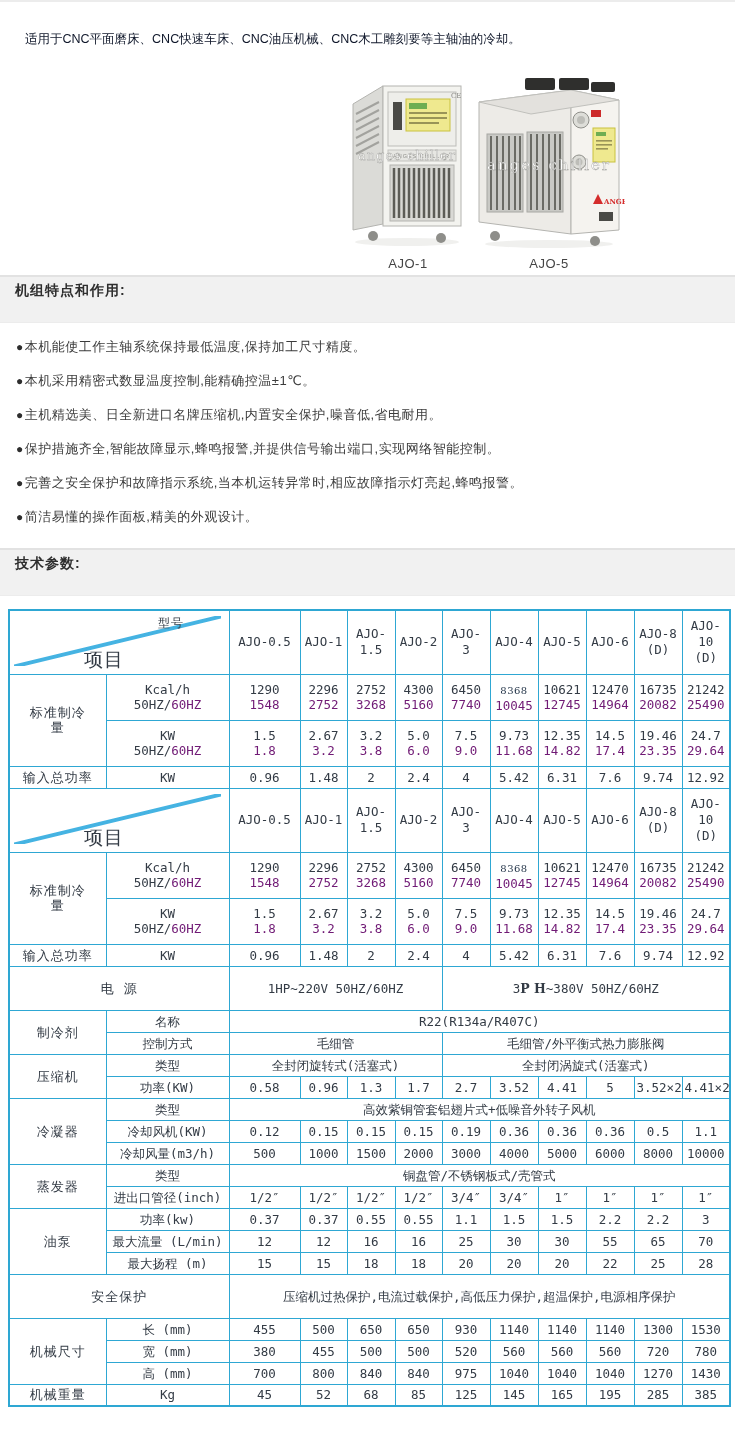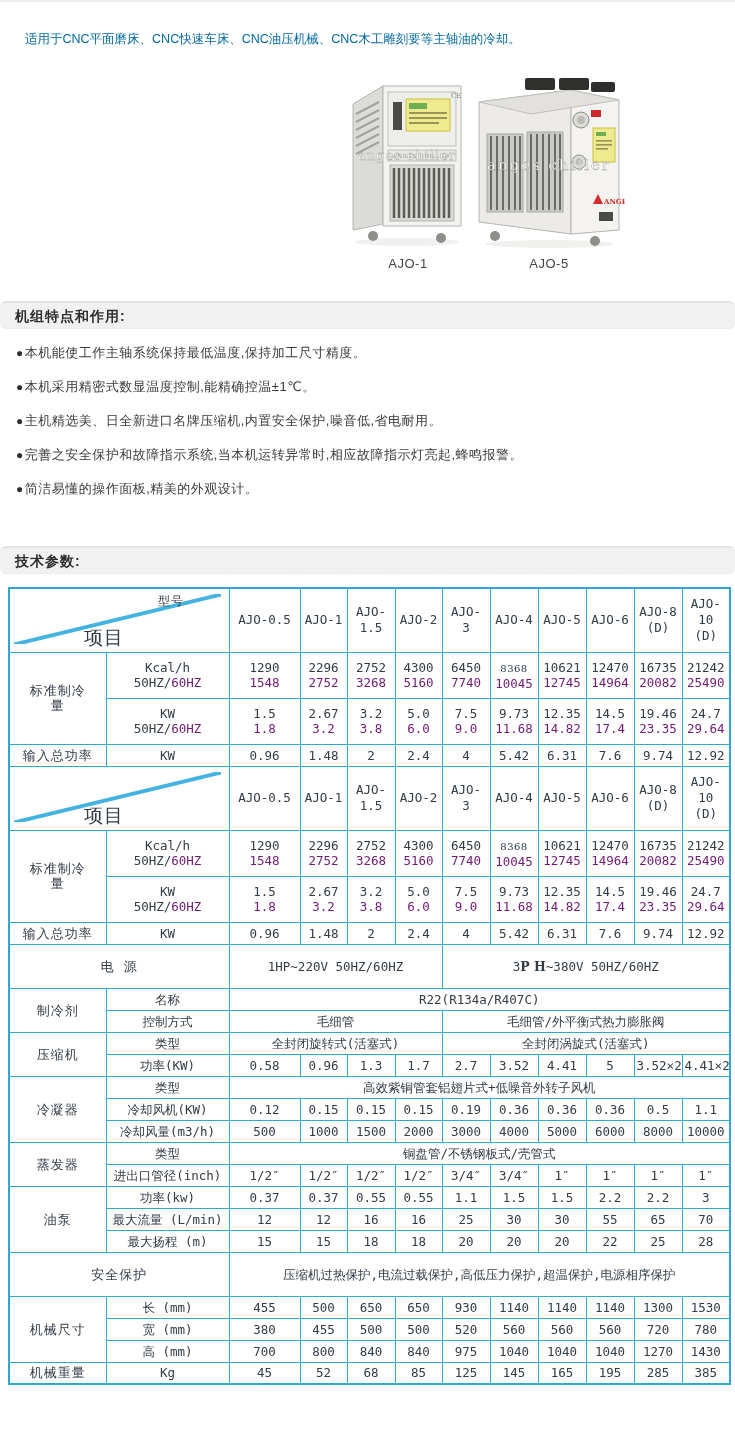--- a/index.html
+++ b/index.html
@@ -2,30 +2,30 @@
 <html><head>
 <meta charset="utf-8">
 <style>
   html,body{margin:0;padding:0;}
   body{
     width:735px;height:1451px;overflow:hidden;background:#ffffff;
     font-family:"Liberation Sans","DejaVu Sans",sans-serif;color:#333;
   }
   .top-strip{height:2px;background:#ececec;}
   
-  .intro{padding:16px 20px 0 25px;font-size:12.5px;color:#0369a1;line-height:17px;}
+  .intro{padding:16px 20px 0 25px;font-size:12.5px;color:#0f172a;line-height:17px;}
   
   .products{display:flex;justify-content:flex-end;padding:12px 110px 0 158px;}
   .figure{text-align:center;}
   .figure svg{display:block;}
   .caption{margin-top:6px;font-size:13px;color:#444;letter-spacing:0.5px;}
   
   .section-bar{
-    margin-top:30px;background:#f1f1f1;border-top:2px solid #e2e2e2;border-bottom:1px solid #ececec;
-    padding:5px 0 2px 15px;font-size:14px;font-weight:bold;color:#2e2e2e;letter-spacing:1px;border-radius:6px;
+    margin-top:4px;background:#f1f1f1;border-top:2px solid #e2e2e2;border-bottom:1px solid #ececec;
+    padding:5px 0 22px 15px;font-size:14px;font-weight:bold;color:#2e2e2e;letter-spacing:1px;
   }
   
   .features{padding:15px 18px 2px 16px;}
   .feature{font-size:13px;color:#3b3b3b;line-height:18px;margin-bottom:16px;letter-spacing:0.5px;}
   .feature .bullet{font-size:12px;margin-right:1px;color:#2e2e2e;}
   
   .spec-table{
     margin:13px 0 0 8px;border-collapse:collapse;table-layout:fixed;width:721px;
     font-family:"DejaVu Sans Mono","Liberation Sans",sans-serif;
     border:2px solid #2ea7d3;
@@ -154,20 +154,21 @@
     <div class="caption">AJO-5</div>
   </div>
 </div>
 
 <div class="section-bar">机组特点和作用:</div>
 
 <div class="features">
     <div class="feature"><span class="bullet">●</span><span>本机能使工作主轴系统保持最低温度,保持加工尺寸精度。</span></div>
     <div class="feature"><span class="bullet">●</span><span>本机采用精密式数显温度控制,能精确控温±1℃。</span></div>
     <div class="feature"><span class="bullet">●</span><span>主机精选美、日全新进口名牌压缩机,内置安全保护,噪音低,省电耐用。</span></div>
+    <div class="feature"><span class="bullet">●</span><span>保护措施齐全,智能故障显示,蜂鸣报警,并提供信号输出端口,实现网络智能控制。</span></div>
     <div class="feature"><span class="bullet">●</span><span>完善之安全保护和故障指示系统,当本机运转异常时,相应故障指示灯亮起,蜂鸣报警。</span></div>
     <div class="feature"><span class="bullet">●</span><span>简洁易懂的操作面板,精美的外观设计。</span></div>
   </div>
 
 <div class="section-bar">技术参数:</div>
 
 <table class="spec-table">
   <colgroup>
     <col style="width:97px">
       <col style="width:123px">

